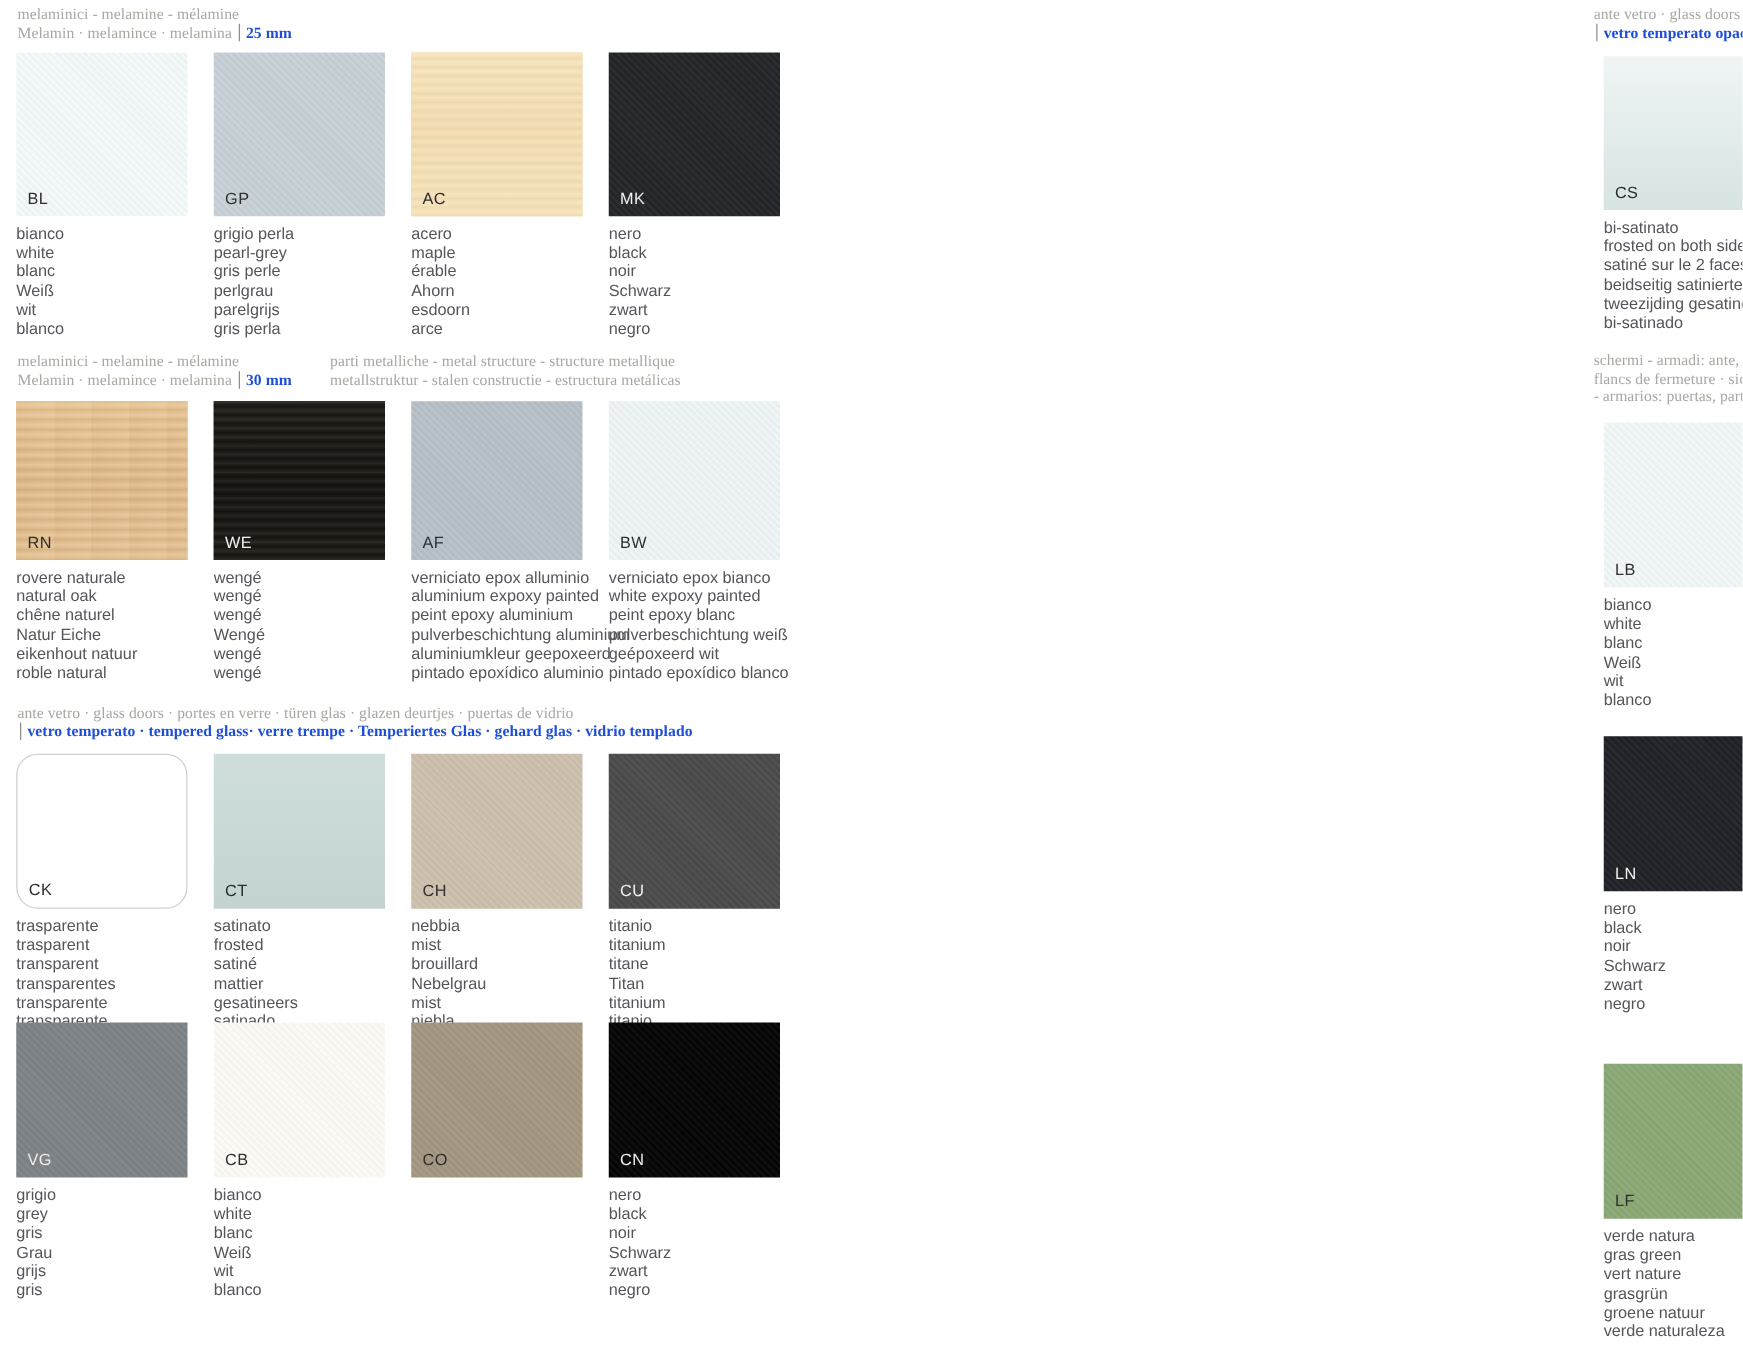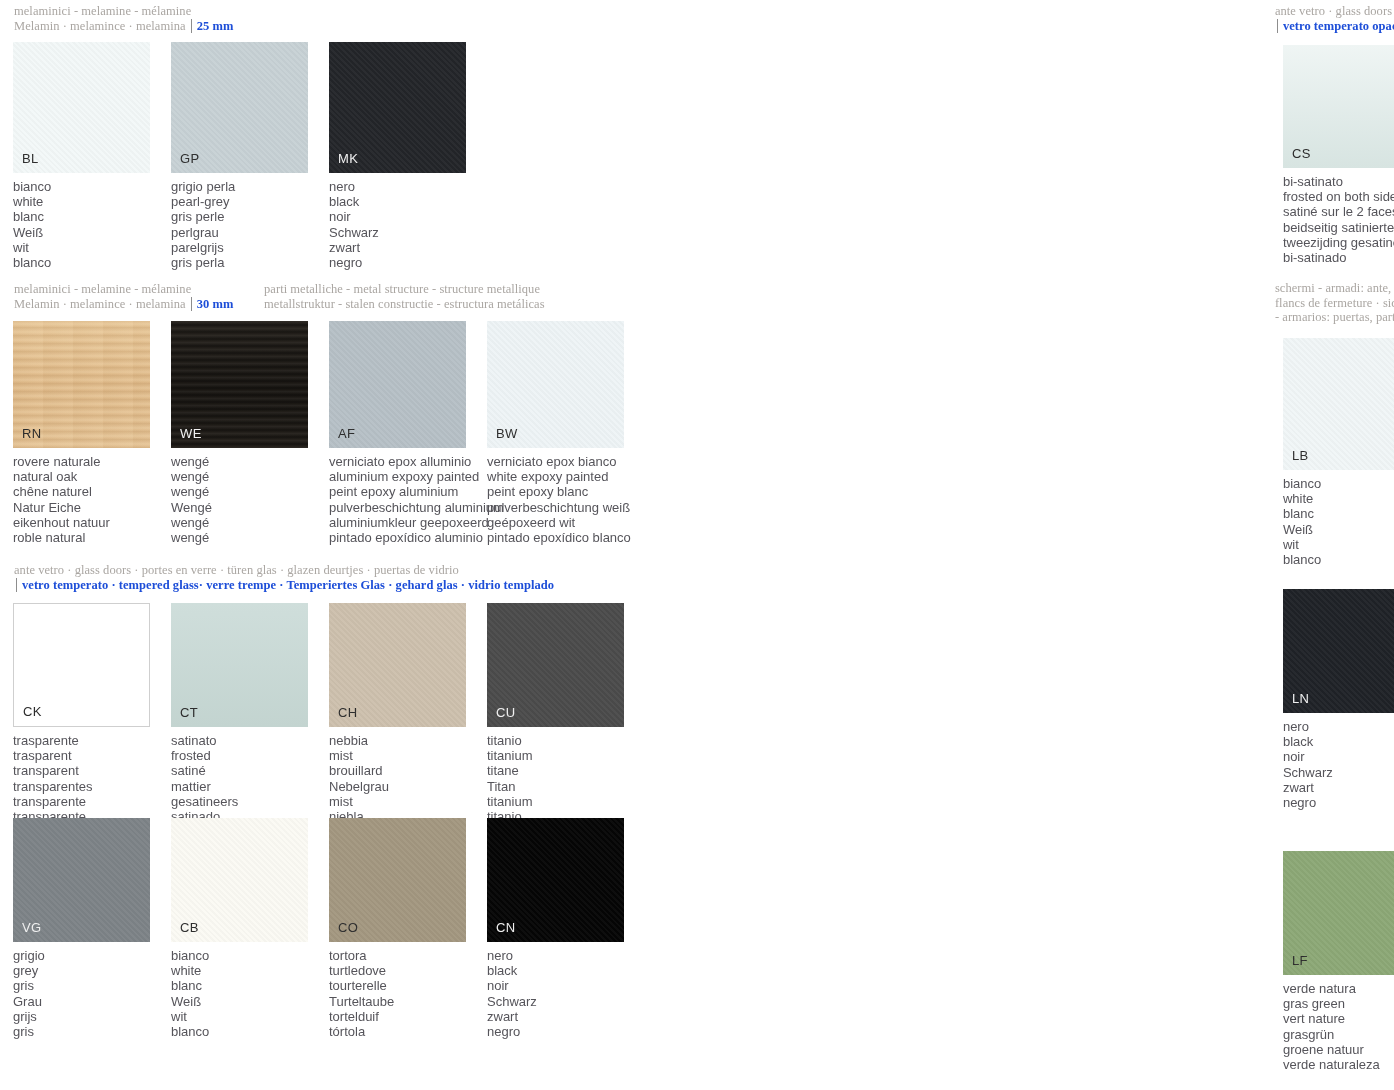--- a/index.html
+++ b/index.html
@@ -195,20 +195,33 @@
           <div class="names">
             <div>grigio perla</div>
             <div>pearl-grey</div>
             <div>gris perle</div>
             <div>perlgrau</div>
             <div>parelgrijs</div>
             <div>gris perla</div>
           </div>
         </div>
         <div class="cell">
+          <div class="swatch wood-maple">
+            <span class="code code-light">AC</span>
+          </div>
+          <div class="names">
+            <div>acero</div>
+            <div>maple</div>
+            <div>érable</div>
+            <div>Ahorn</div>
+            <div>esdoorn</div>
+            <div>arce</div>
+          </div>
+        </div>
+        <div class="cell">
           <div class="swatch tex-noise" style="background: rgb(35, 37, 41);">
             <span class="code code-dark">MK</span>
           </div>
           <div class="names">
             <div>nero</div>
             <div>black</div>
             <div>noir</div>
             <div>Schwarz</div>
             <div>zwart</div>
             <div>negro</div>
@@ -282,21 +295,21 @@
         </div>
       </div>
 
     <div class="sec-head L-head-3">
       <span class="line">ante vetro · glass doors · portes en verre · türen glas · glazen deurtjes · puertas de vidrio</span>
       <span class="line strong">vetro temperato · tempered glass· verre trempe · Temperiertes Glas · gehard glas · vidrio templado</span>
     </div>
 
     <div class="row L-row-3">
         <div class="cell">
-          <div class="swatch outline" style="background: rgb(255, 255, 255);">
+          <div class="swatch outline" style="background: rgb(255, 255, 255); border-radius: 17px;">
             <span class="code code-light">CK</span>
           </div>
           <div class="names">
             <div>trasparente</div>
             <div>trasparent</div>
             <div>transparent</div>
             <div>transparentes</div>
             <div>transparente</div>
             <div>transparente</div>
           </div>
@@ -365,28 +378,20 @@
             <div>blanc</div>
             <div>Weiß</div>
             <div>wit</div>
             <div>blanco</div>
           </div>
         </div>
         <div class="cell">
           <div class="swatch tex-noise" style="background: rgb(163, 151, 128);">
             <span class="code code-light">CO</span>
           </div>
-          <div class="names">
-            <div>tortora</div>
-            <div>turtledove</div>
-            <div>tourterelle</div>
-            <div>Turteltaube</div>
-            <div>tortelduif</div>
-            <div>tórtola</div>
-          </div>
         </div>
         <div class="cell">
           <div class="swatch tex-noise" style="background: rgb(5, 5, 5);">
             <span class="code code-dark">CN</span>
           </div>
           <div class="names">
             <div>nero</div>
             <div>black</div>
             <div>noir</div>
             <div>Schwarz</div>

